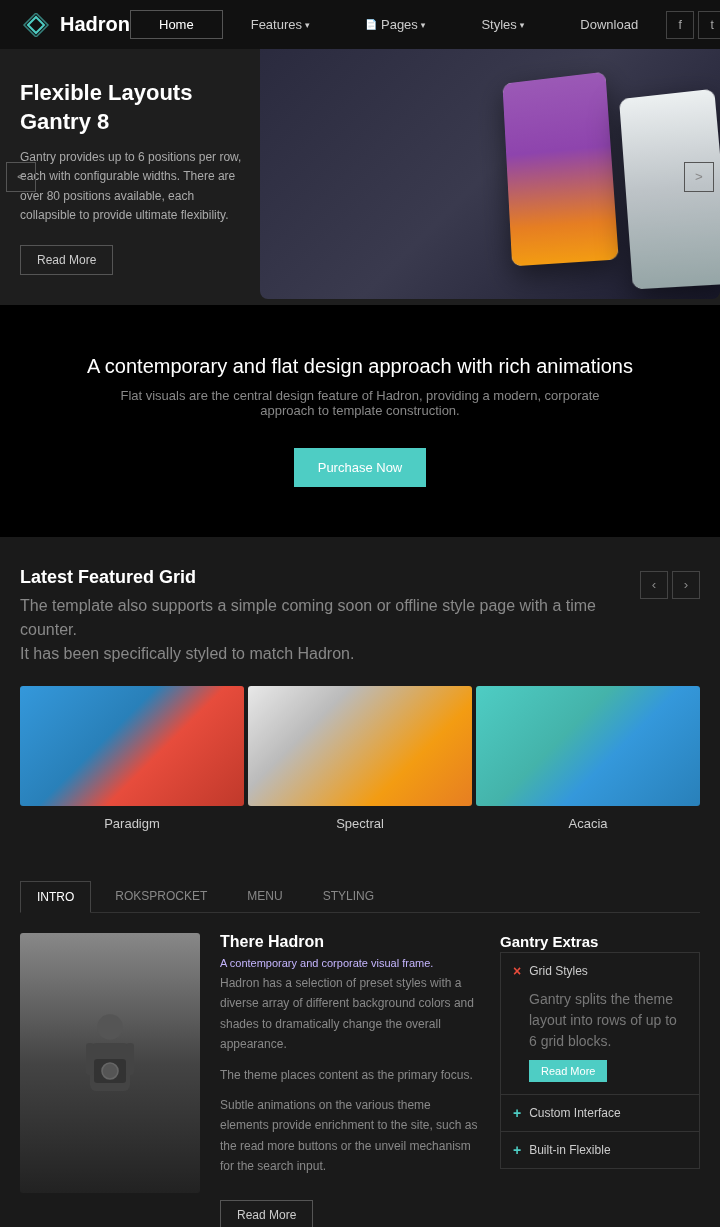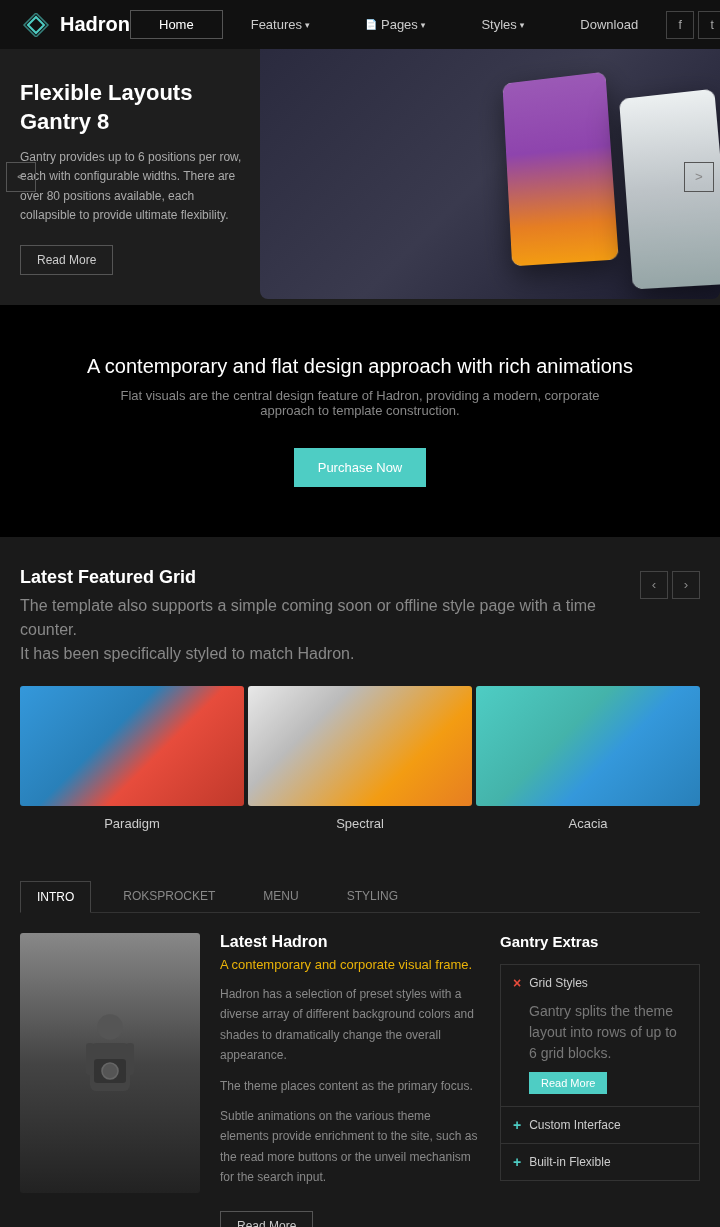--- a/index.html
+++ b/index.html
@@ -48,32 +48,32 @@
     .portfolio-grid { display: flex; gap: 4px; margin-top: 20px; }
     .portfolio-item { flex: 1; text-align: center; }
     .portfolio-thumb { width: 100%; height: 120px; border-radius: 3px; overflow: hidden; margin-bottom: 10px; }
     .thumb-paradigm { background: linear-gradient(135deg, #3498db 0%, #2980b9 40%, #e74c3c 60%, #c0392b 100%); }
     .thumb-spectral { background: linear-gradient(135deg, #e8e8e8 0%, #bbb 30%, #f39c12 70%, #e67e22 100%); }
     .thumb-acacia { background: linear-gradient(135deg, #4ecdc4 0%, #44b3aa 40%, #3498db 60%, #2980b9 100%); }
     .portfolio-name { color: #ccc; font-size: 13px; }
 
     
     .tabs-section { background: #1a1a1a; padding: 20px 20px 0; }
-    .tabs { display: flex; gap: 16px; border-bottom: 1px solid #333; margin-bottom: 20px; }
+    .tabs { display: flex; gap: 8px; border-bottom: 1px solid #333; margin-bottom: 20px; }
     .tab { padding: 8px 16px; font-size: 12px; color: #888; cursor: pointer; }
     .tab.active { color: #fff; border: 1px solid #444; border-bottom: 1px solid #1a1a1a; background: #1a1a1a; margin-bottom: -1px; }
     .about-image { width: 180px; flex-shrink: 0; }
     .about-image-placeholder { width: 180px; height: 260px; background: linear-gradient(180deg, #555 0%, #333 100%); border-radius: 3px; overflow: hidden; }
     .about-content { flex: 1; }
     .about-content h3 { color: #fff; font-size: 16px; margin-bottom: 6px; }
-    .about-content .tagline { color: #eab308; font-size: 13px; margin-bottom: 12px; }
+    .about-content .tagline { color: #c4b5fd; font-size: 11px; margin-bottom: 4px; }
     .about-content p { color: #888; font-size: 12px; line-height: 1.7; margin-bottom: 10px; }
     .about-readmore { border: 1px solid #555; color: #ccc; background: transparent; padding: 7px 16px; font-size: 12px; cursor: pointer; margin-top: 8px; }
     .gantry-extras { width: 200px; flex-shrink: 0; }
-    .gantry-extras h3 { color: #fff; font-size: 15px; margin-bottom: 14px; }
+    .gantry-extras h3 { color: #fff; font-size: 15px; margin-bottom: 2px; }
     .extras-accordion { border: 1px solid #333; }
     .extras-item { border-bottom: 1px solid #333; }
     .extras-item:last-child { border-bottom: none; }
     .extras-header { display: flex; align-items: center; padding: 10px 12px; cursor: pointer; color: #ccc; font-size: 12px; gap: 8px; }
     .extras-toggle { color: #4ecdc4; font-size: 14px; font-weight: bold; }
     .extras-toggle.minus { color: #e74c3c; }
     .extras-content { padding: 0 12px 12px 28px; display: none; }
     .extras-content.open { display: block; }
     .extras-content p { color: #777; font-size: 14px; line-height: 1.5; margin-bottom: 8px; }
     .extras-btn { background: #4ecdc4; color: #fff; border: none; padding: 5px 12px; font-size: 11px; cursor: pointer; }
@@ -204,21 +204,21 @@
           <rect x="30" y="70" width="40" height="30" rx="4" fill="#333"></rect>
           <circle cx="50" cy="85" r="10" fill="#555" stroke="#666" stroke-width="2"></circle>
           <rect x="20" y="50" width="10" height="40" rx="4" fill="#444"></rect>
           <rect x="70" y="50" width="10" height="40" rx="4" fill="#444"></rect>
         </svg>
       </div>
     </div>
   </div>
 
   <div class="about-content">
-    <h3>Latest Hadron</h3>
+    <h3>There Hadron</h3>
     <div class="tagline">A contemporary and corporate visual frame.</div>
     <p>Hadron has a selection of preset styles with a diverse array of different background colors and shades to dramatically change the overall appearance.</p>
     <p>The theme places content as the primary focus.</p>
     <p>Subtle animations on the various theme elements provide enrichment to the site, such as the read more buttons or the unveil mechanism for the search input.</p>
     <button class="about-readmore" style="margin-top:14px;">Read More</button>
   </div>
 
   <div class="gantry-extras">
     <h3>Gantry Extras</h3>
     <div class="extras-accordion">

